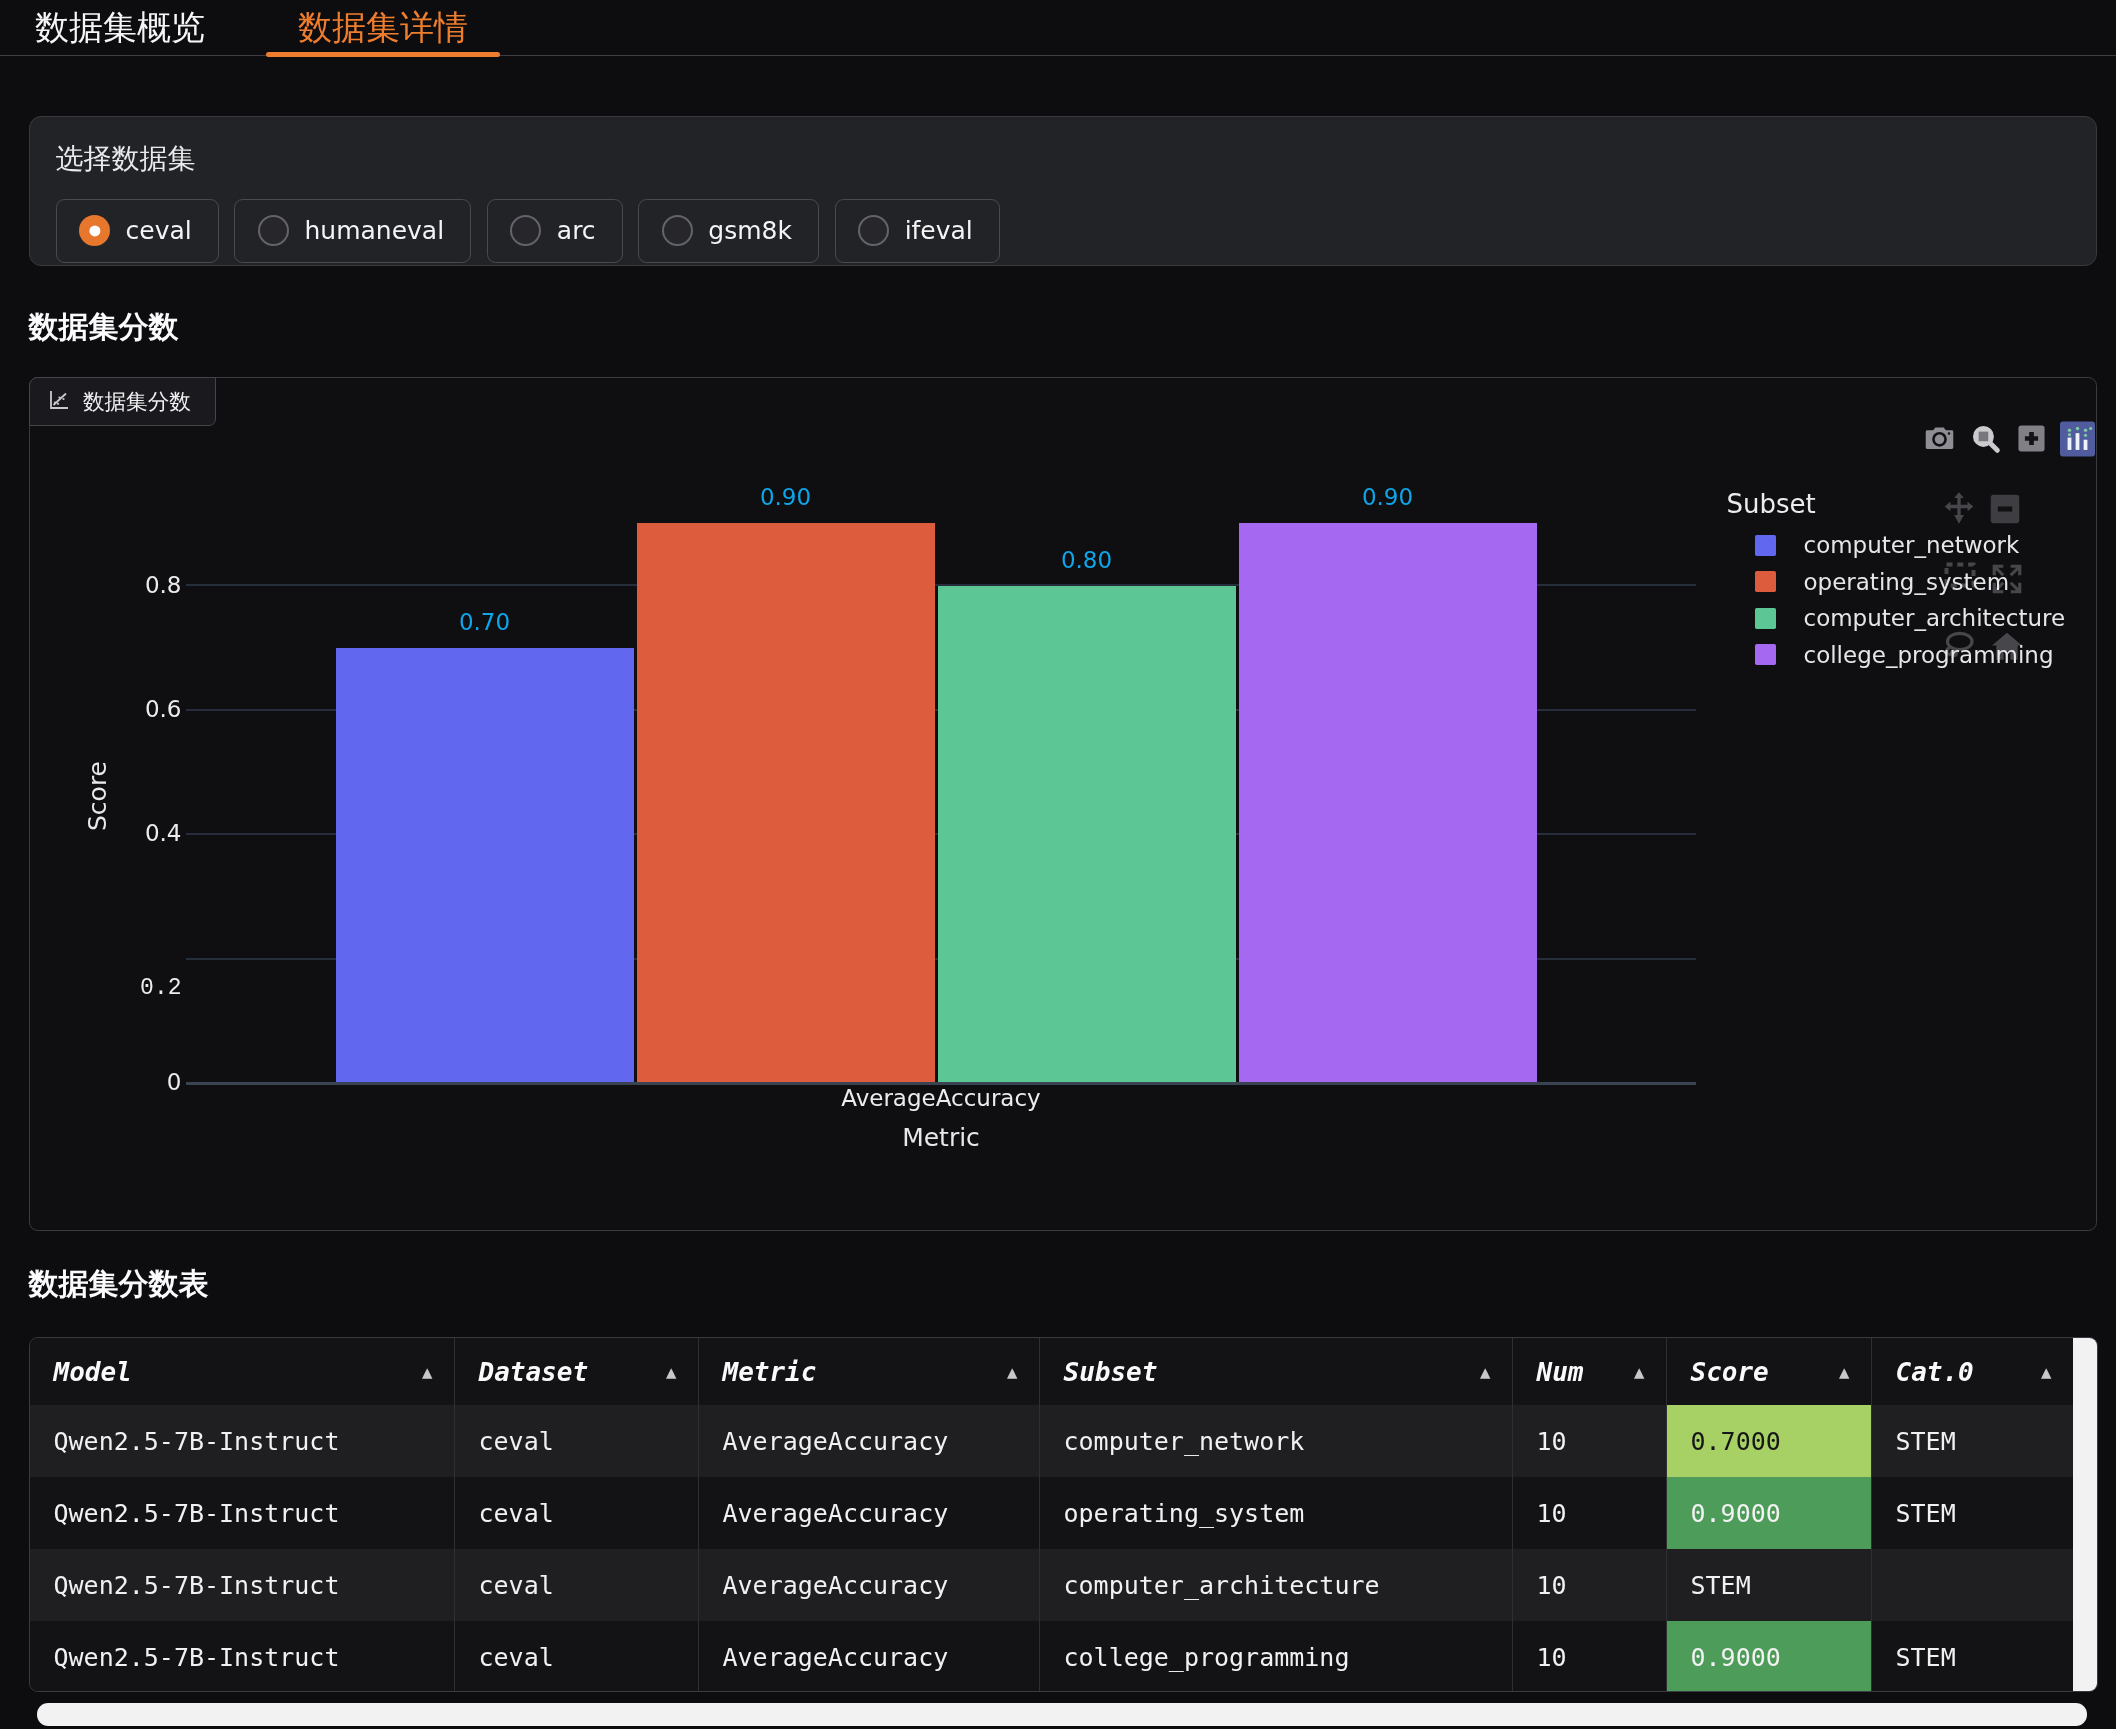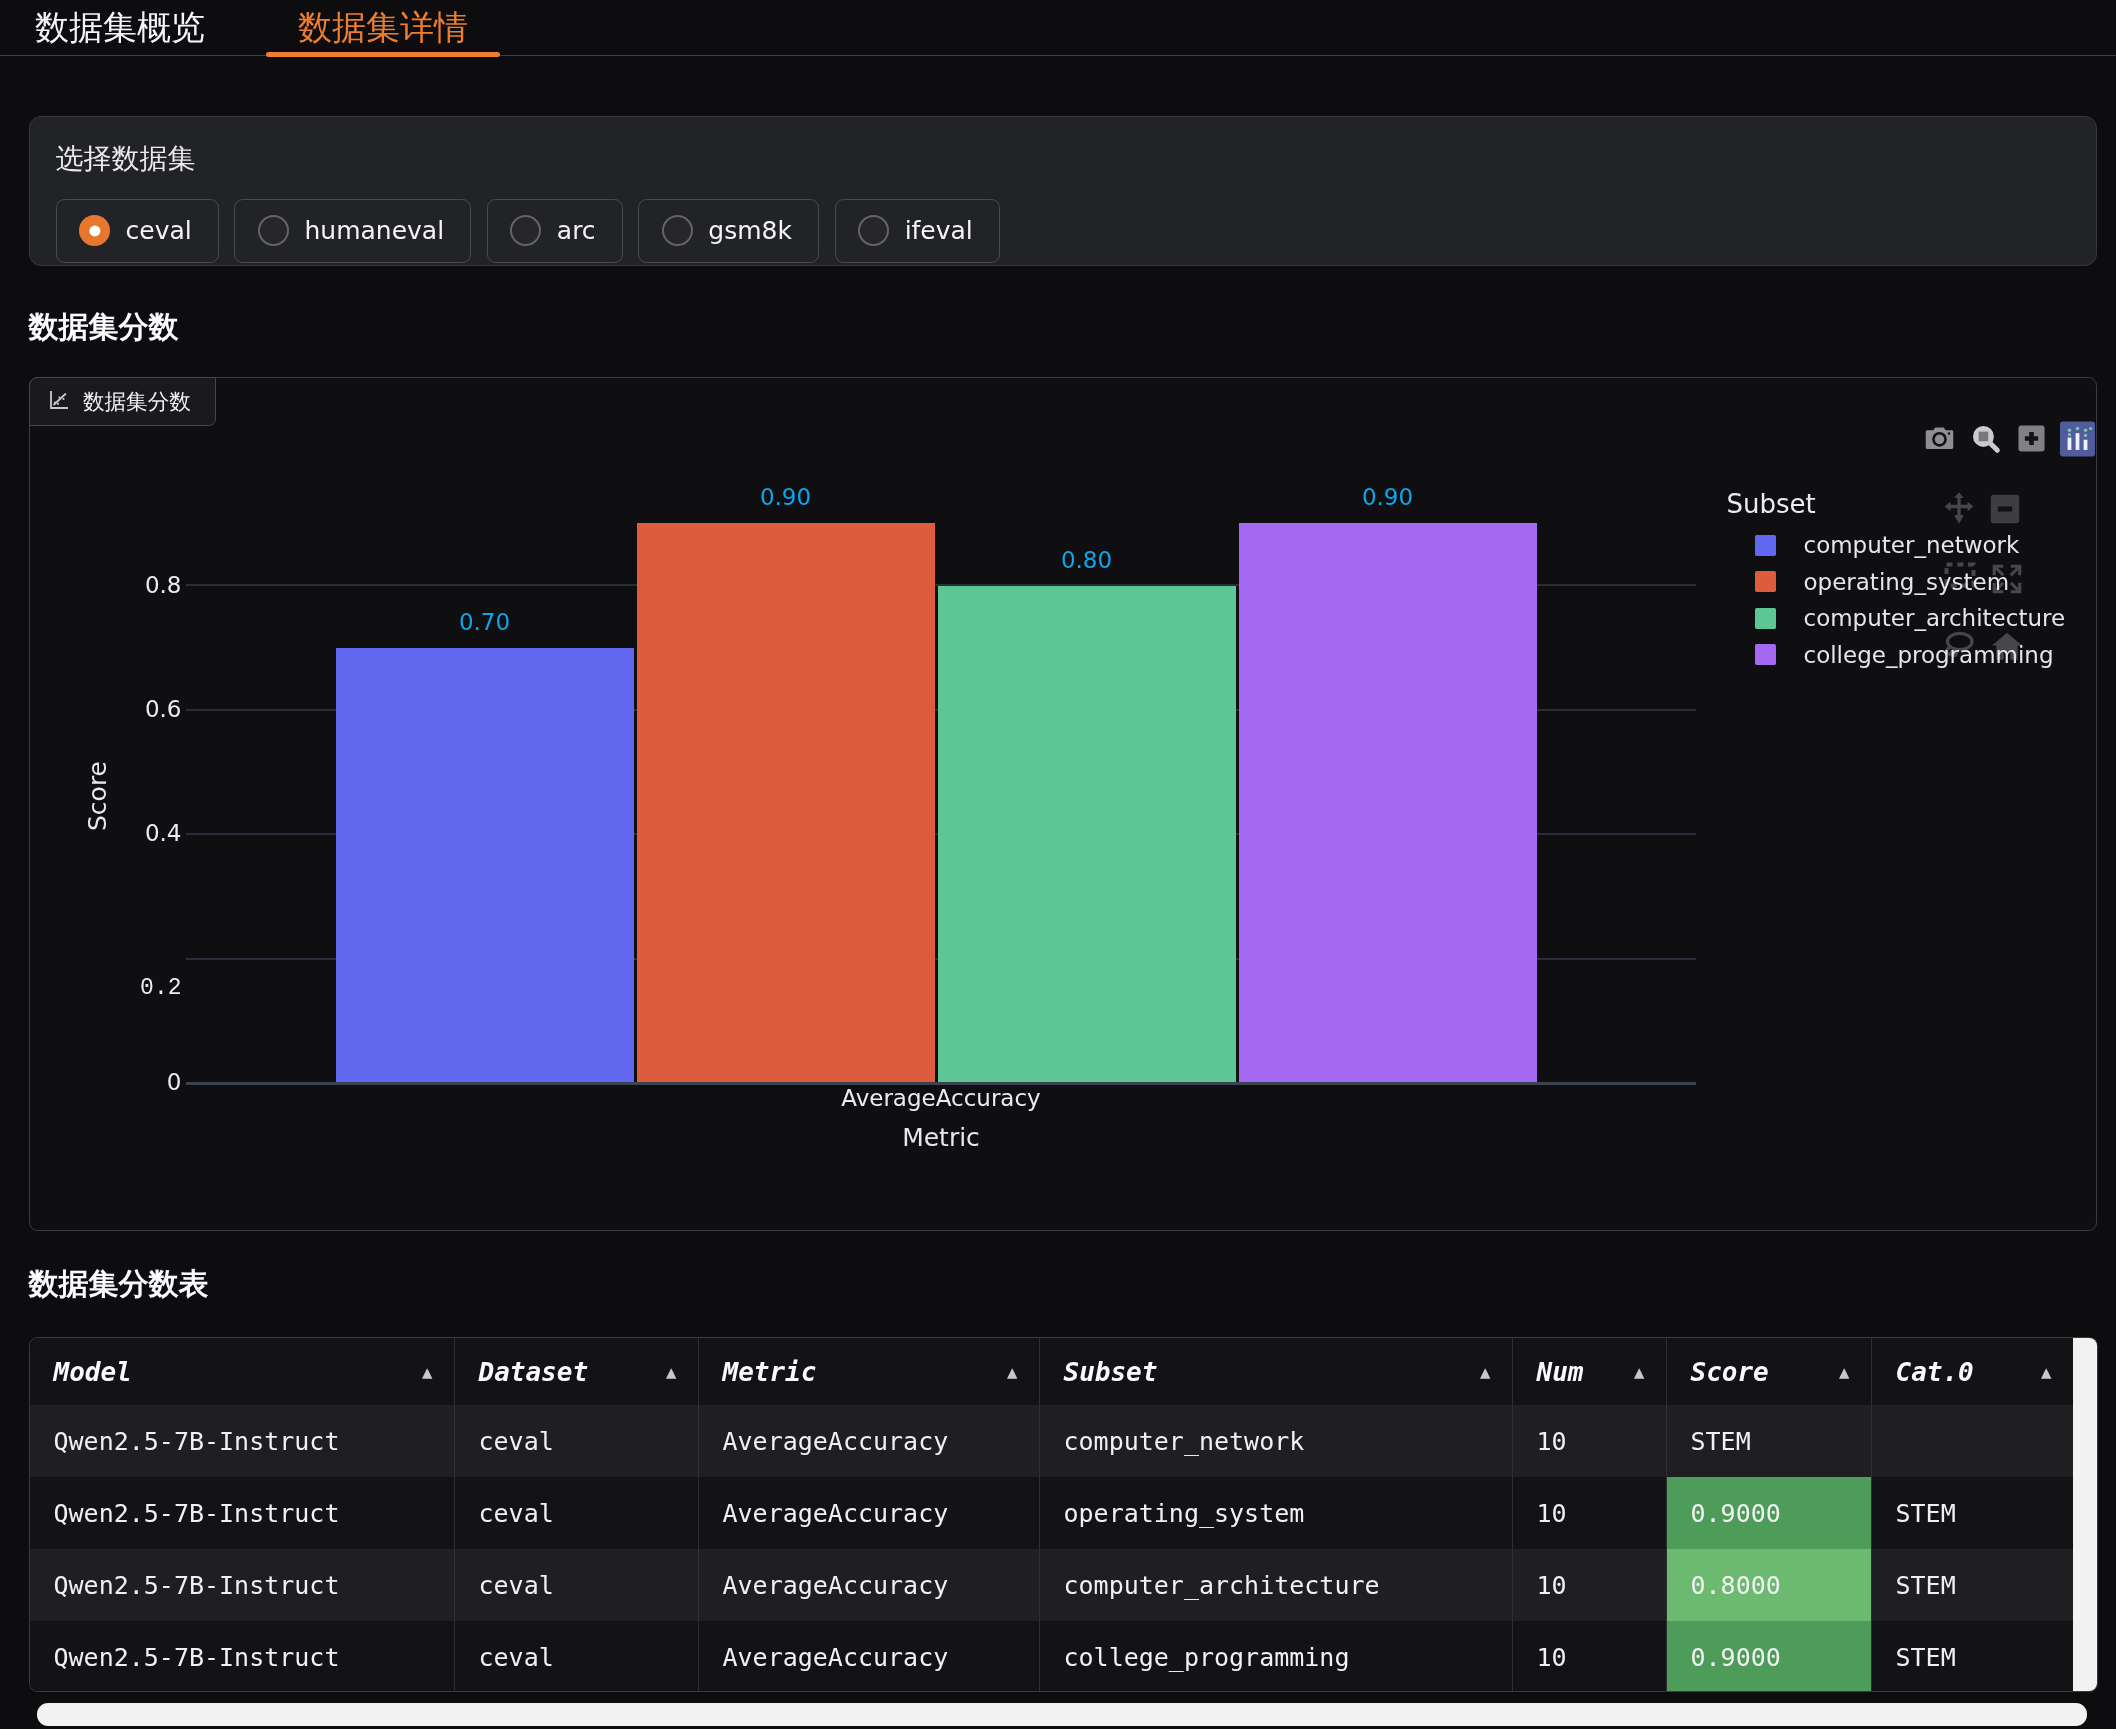--- a/index.html
+++ b/index.html
@@ -265,38 +265,38 @@
         <span class="arrow">▲</span>
       </div>
     </div>
   <div id="tbody">
       <div class="trow r0">
         <div class="td">Qwen2.5-7B-Instruct</div>
         <div class="td">ceval</div>
         <div class="td">AverageAccuracy</div>
         <div class="td">computer_network</div>
         <div class="td">10</div>
+        <div class="td" style="background: rgb(167, 209, 100); color: rgb(22, 22, 22);">0.7000</div>
         <div class="td">STEM</div>
       </div>
       <div class="trow r1">
         <div class="td">Qwen2.5-7B-Instruct</div>
         <div class="td">ceval</div>
         <div class="td">AverageAccuracy</div>
         <div class="td">operating_system</div>
         <div class="td">10</div>
         <div class="td" style="background: rgb(78, 156, 89); color: rgb(242, 242, 242);">0.9000</div>
         <div class="td">STEM</div>
       </div>
       <div class="trow r0">
         <div class="td">Qwen2.5-7B-Instruct</div>
         <div class="td">ceval</div>
         <div class="td">AverageAccuracy</div>
         <div class="td">computer_architecture</div>
         <div class="td">10</div>
-        <div class="td" style="background: rgb(108, 186, 111); color: rgb(242, 242, 242);">0.8000</div>
         <div class="td">STEM</div>
       </div>
       <div class="trow r1">
         <div class="td">Qwen2.5-7B-Instruct</div>
         <div class="td">ceval</div>
         <div class="td">AverageAccuracy</div>
         <div class="td">college_programming</div>
         <div class="td">10</div>
         <div class="td" style="background: rgb(78, 156, 89); color: rgb(242, 242, 242);">0.9000</div>
         <div class="td">STEM</div>

